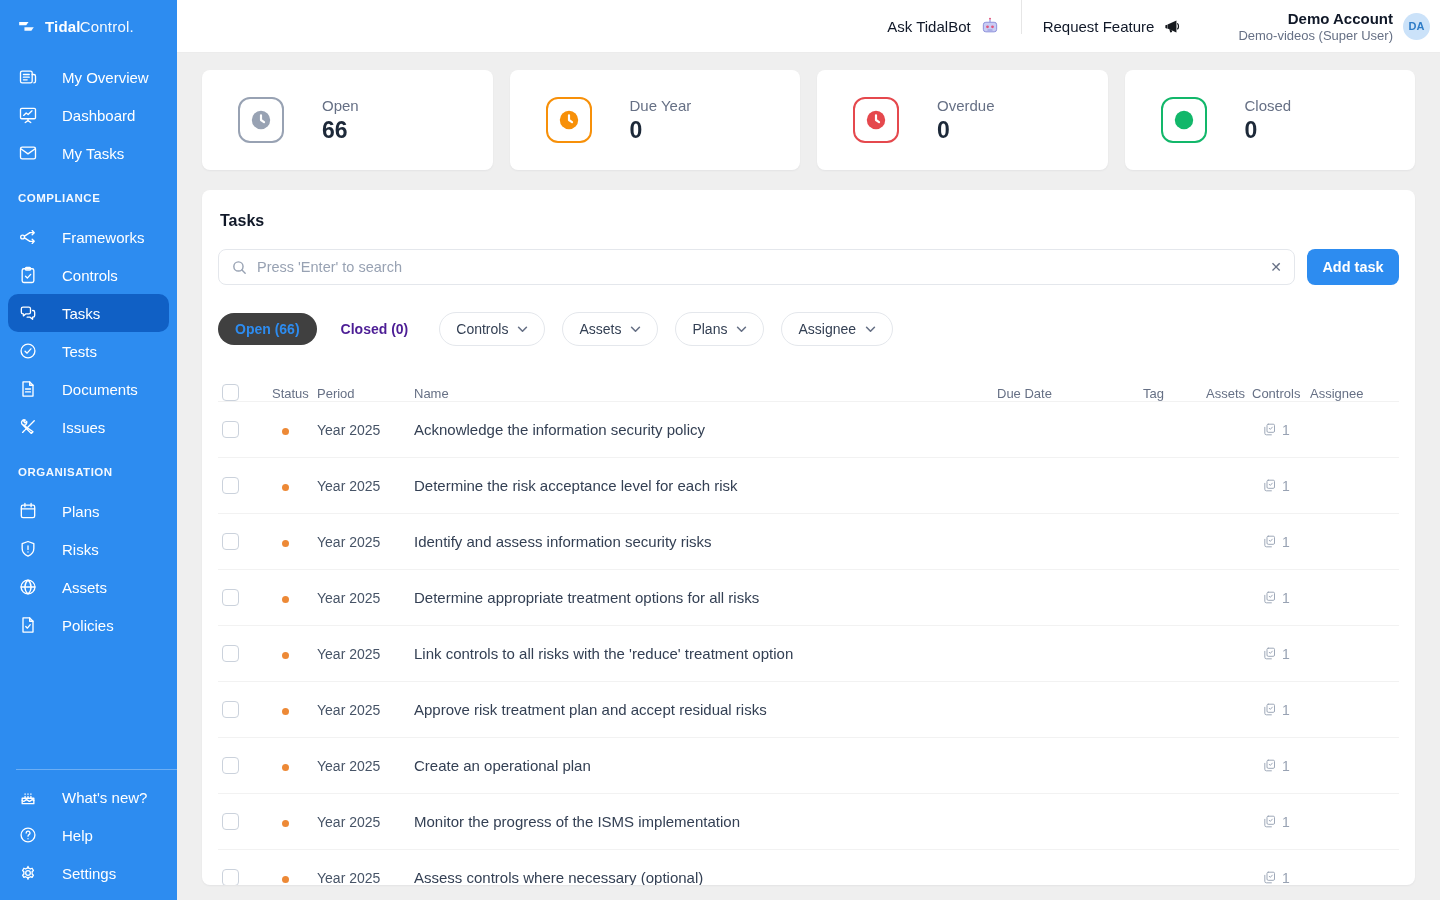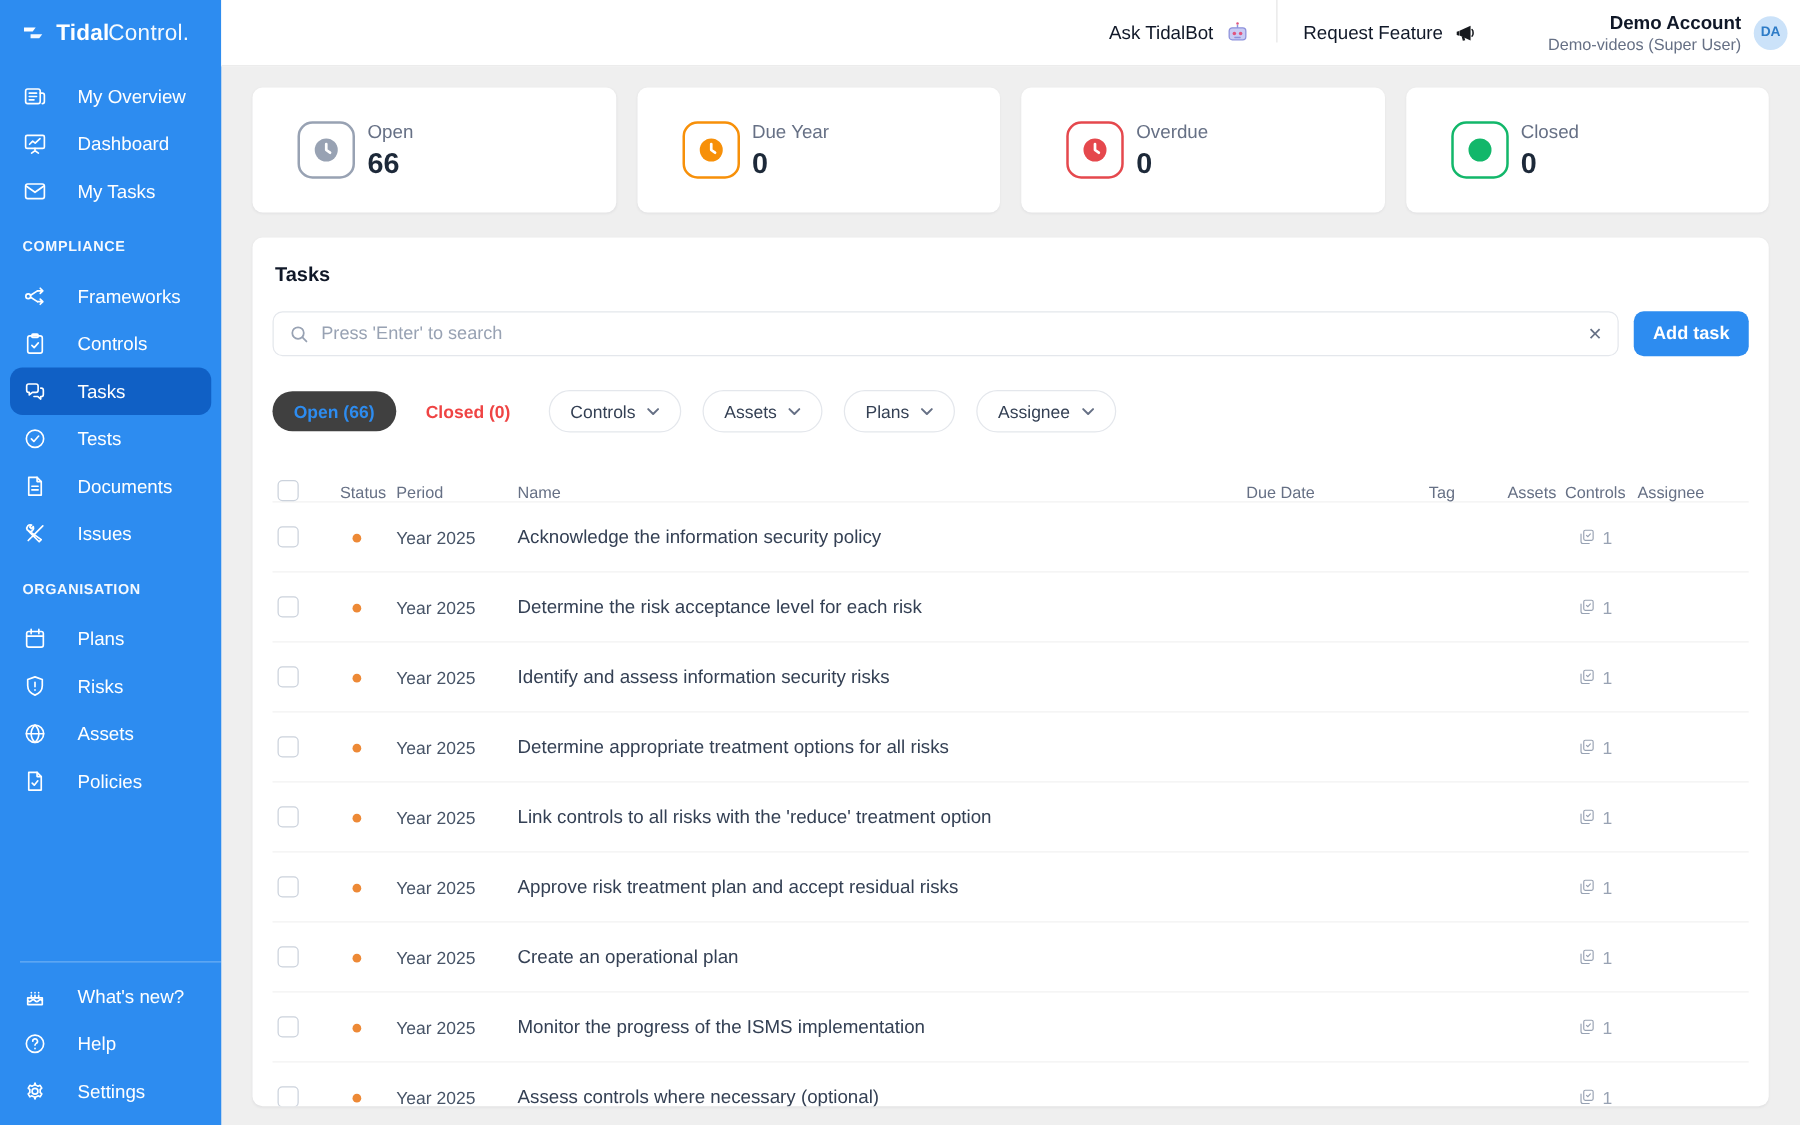--- a/index.html
+++ b/index.html
@@ -1,21 +1,21 @@
 <!DOCTYPE html>
 <html><head>
 <meta charset="utf-8">
 <style>
   * { margin:0; padding:0; box-sizing:border-box; }
   html,body { width:1440px; height:900px; overflow:hidden; }
   body { font-family:"Liberation Sans",sans-serif; display:flex; background:#EFEFEF; color:#101828; }
 
   
   .sidebar { width:177px; min-width:177px; background:#2D8CF0; color:#fff; display:flex; flex-direction:column; }
-  .logo { height:53px; display:flex; align-items:center; gap:7px; padding:0 16px; font-size:18px; letter-spacing:.2px; }
+  .logo { height:53px; display:flex; align-items:center; gap:7px; padding:0 16px; font-size:15px; letter-spacing:.2px; }
   .logo .bold { font-weight:700; }
   .logo .light { font-weight:400; opacity:.95; margin-left:-1px; }
   .nav { margin-top:5px; }
   .nav-item { height:38px; display:flex; align-items:center; gap:24px; padding:0 10px; margin:0 8px; border-radius:10px; font-size:15px; font-weight:400; cursor:pointer; }
   .nav-item.active { background:#1060C5; }
   .nav-item svg { width:20px; height:20px; flex:none; }
   .section-label { padding:20px 18px 9px; font-size:11.5px; font-weight:700; letter-spacing:.5px; color:rgba(255,255,255,.95); }
   .side-spacer { flex:1; }
   .side-divider { height:1px; background:rgba(255,255,255,.3); margin:0 0 8px 16px; }
   .side-footer { padding-bottom:8px; }
@@ -29,38 +29,38 @@
   .account { display:flex; align-items:center; margin-left:56px; cursor:pointer; }
   .acct-text { text-align:right; }
   .acct-name { font-size:15px; font-weight:700; line-height:19px; }
   .acct-sub { font-size:13px; color:#667085; line-height:16px; }
   .avatar { width:27px; height:27px; border-radius:50%; background:#CBE2F9; color:#2E7CC7; font-size:11px; font-weight:700; display:flex; align-items:center; justify-content:center; margin-left:10px; }
 
   .content { flex:1; padding:17px 25px 0; }
 
   
   .stats { display:flex; gap:17px; }
-  .stat-card { flex:1; background:#fff; border-radius:8px; height:100px; display:flex; align-items:center; padding-left:36px; gap:10px; box-shadow:0 1px 2px rgba(16,24,40,.05); }
+  .stat-card { flex:1; background:#fff; border-radius:8px; height:100px; display:flex; align-items:center; padding-left:36px; gap:38px; box-shadow:0 1px 2px rgba(16,24,40,.05); }
   .stat-icon { width:46px; height:46px; border:2px solid; border-radius:12px; display:flex; align-items:center; justify-content:center; }
   .stat-label { font-size:15px; color:#667085; margin-bottom:3px; }
   .stat-value { font-size:23px; font-weight:700; color:#1D2939; }
 
   
   .tasks-card { background:#fff; border-radius:8px; margin-top:20px; height:695px; overflow:hidden; padding:22px 16px 0; box-shadow:0 1px 2px rgba(16,24,40,.05); }
   .tasks-title { font-size:16px; font-weight:700; color:#101828; margin:0 0 19px 2px; }
   .search-row { display:flex; gap:12px; }
   .search-box { flex:1; height:36px; border:1px solid #E4E7EC; border-radius:8px; display:flex; align-items:center; padding:0 12px; gap:9px; background:#fff; }
   .search-box input { border:none; outline:none; flex:1; font-size:14.5px; font-family:inherit; color:#344054; background:transparent; }
   .search-box input::placeholder { color:#98A2B3; }
   .clear-x { color:#667085; font-size:14px; cursor:pointer; line-height:1; }
   .add-btn { width:92px; height:36px; background:#2D8CF0; color:#fff; border:none; border-radius:8px; font-size:14.5px; font-weight:600; font-family:inherit; cursor:pointer; }
 
   .filter-row { display:flex; align-items:center; gap:10px; margin-top:27px; }
   .pill-open { background:#404040; color:#2D8CF0; border-radius:999px; padding:8px 17px; font-size:14px; font-weight:600; cursor:pointer; }
-  .pill-closed { color:#ef4444; padding:8px 14px; font-size:14px; font-weight:600; cursor:pointer; }
+  .pill-closed { color:#4c1d95; padding:8px 14px; font-size:14px; font-weight:600; cursor:pointer; }
   .pill-drop { border:1px solid #E4E7EC; border-radius:999px; padding:8px 16px; font-size:14px; font-weight:500; color:#344054; display:flex; align-items:center; gap:9px; cursor:pointer; margin-left:7px; background:#fff; }
   .chev { width:11px; height:7px; stroke:#667085; stroke-width:1.8; fill:none; stroke-linecap:round; stroke-linejoin:round; }
 
   
   .thead { display:flex; align-items:flex-end; height:44px; margin-top:11px; color:#667085; font-size:13px; }
   .trow { display:flex; align-items:center; height:56px; border-top:1px solid #F2F2F2; }
   .c-check { width:34px; padding-left:4px; display:flex; align-items:center; }
   .checkbox { width:17px; height:17px; border:1.5px solid #CBD2DC; border-radius:4px; background:#fff; cursor:pointer; }
   .c-status { width:45px; padding-left:20px; }
   .c-period { width:97px; padding-left:20px; font-size:14px; color:#475467; }

